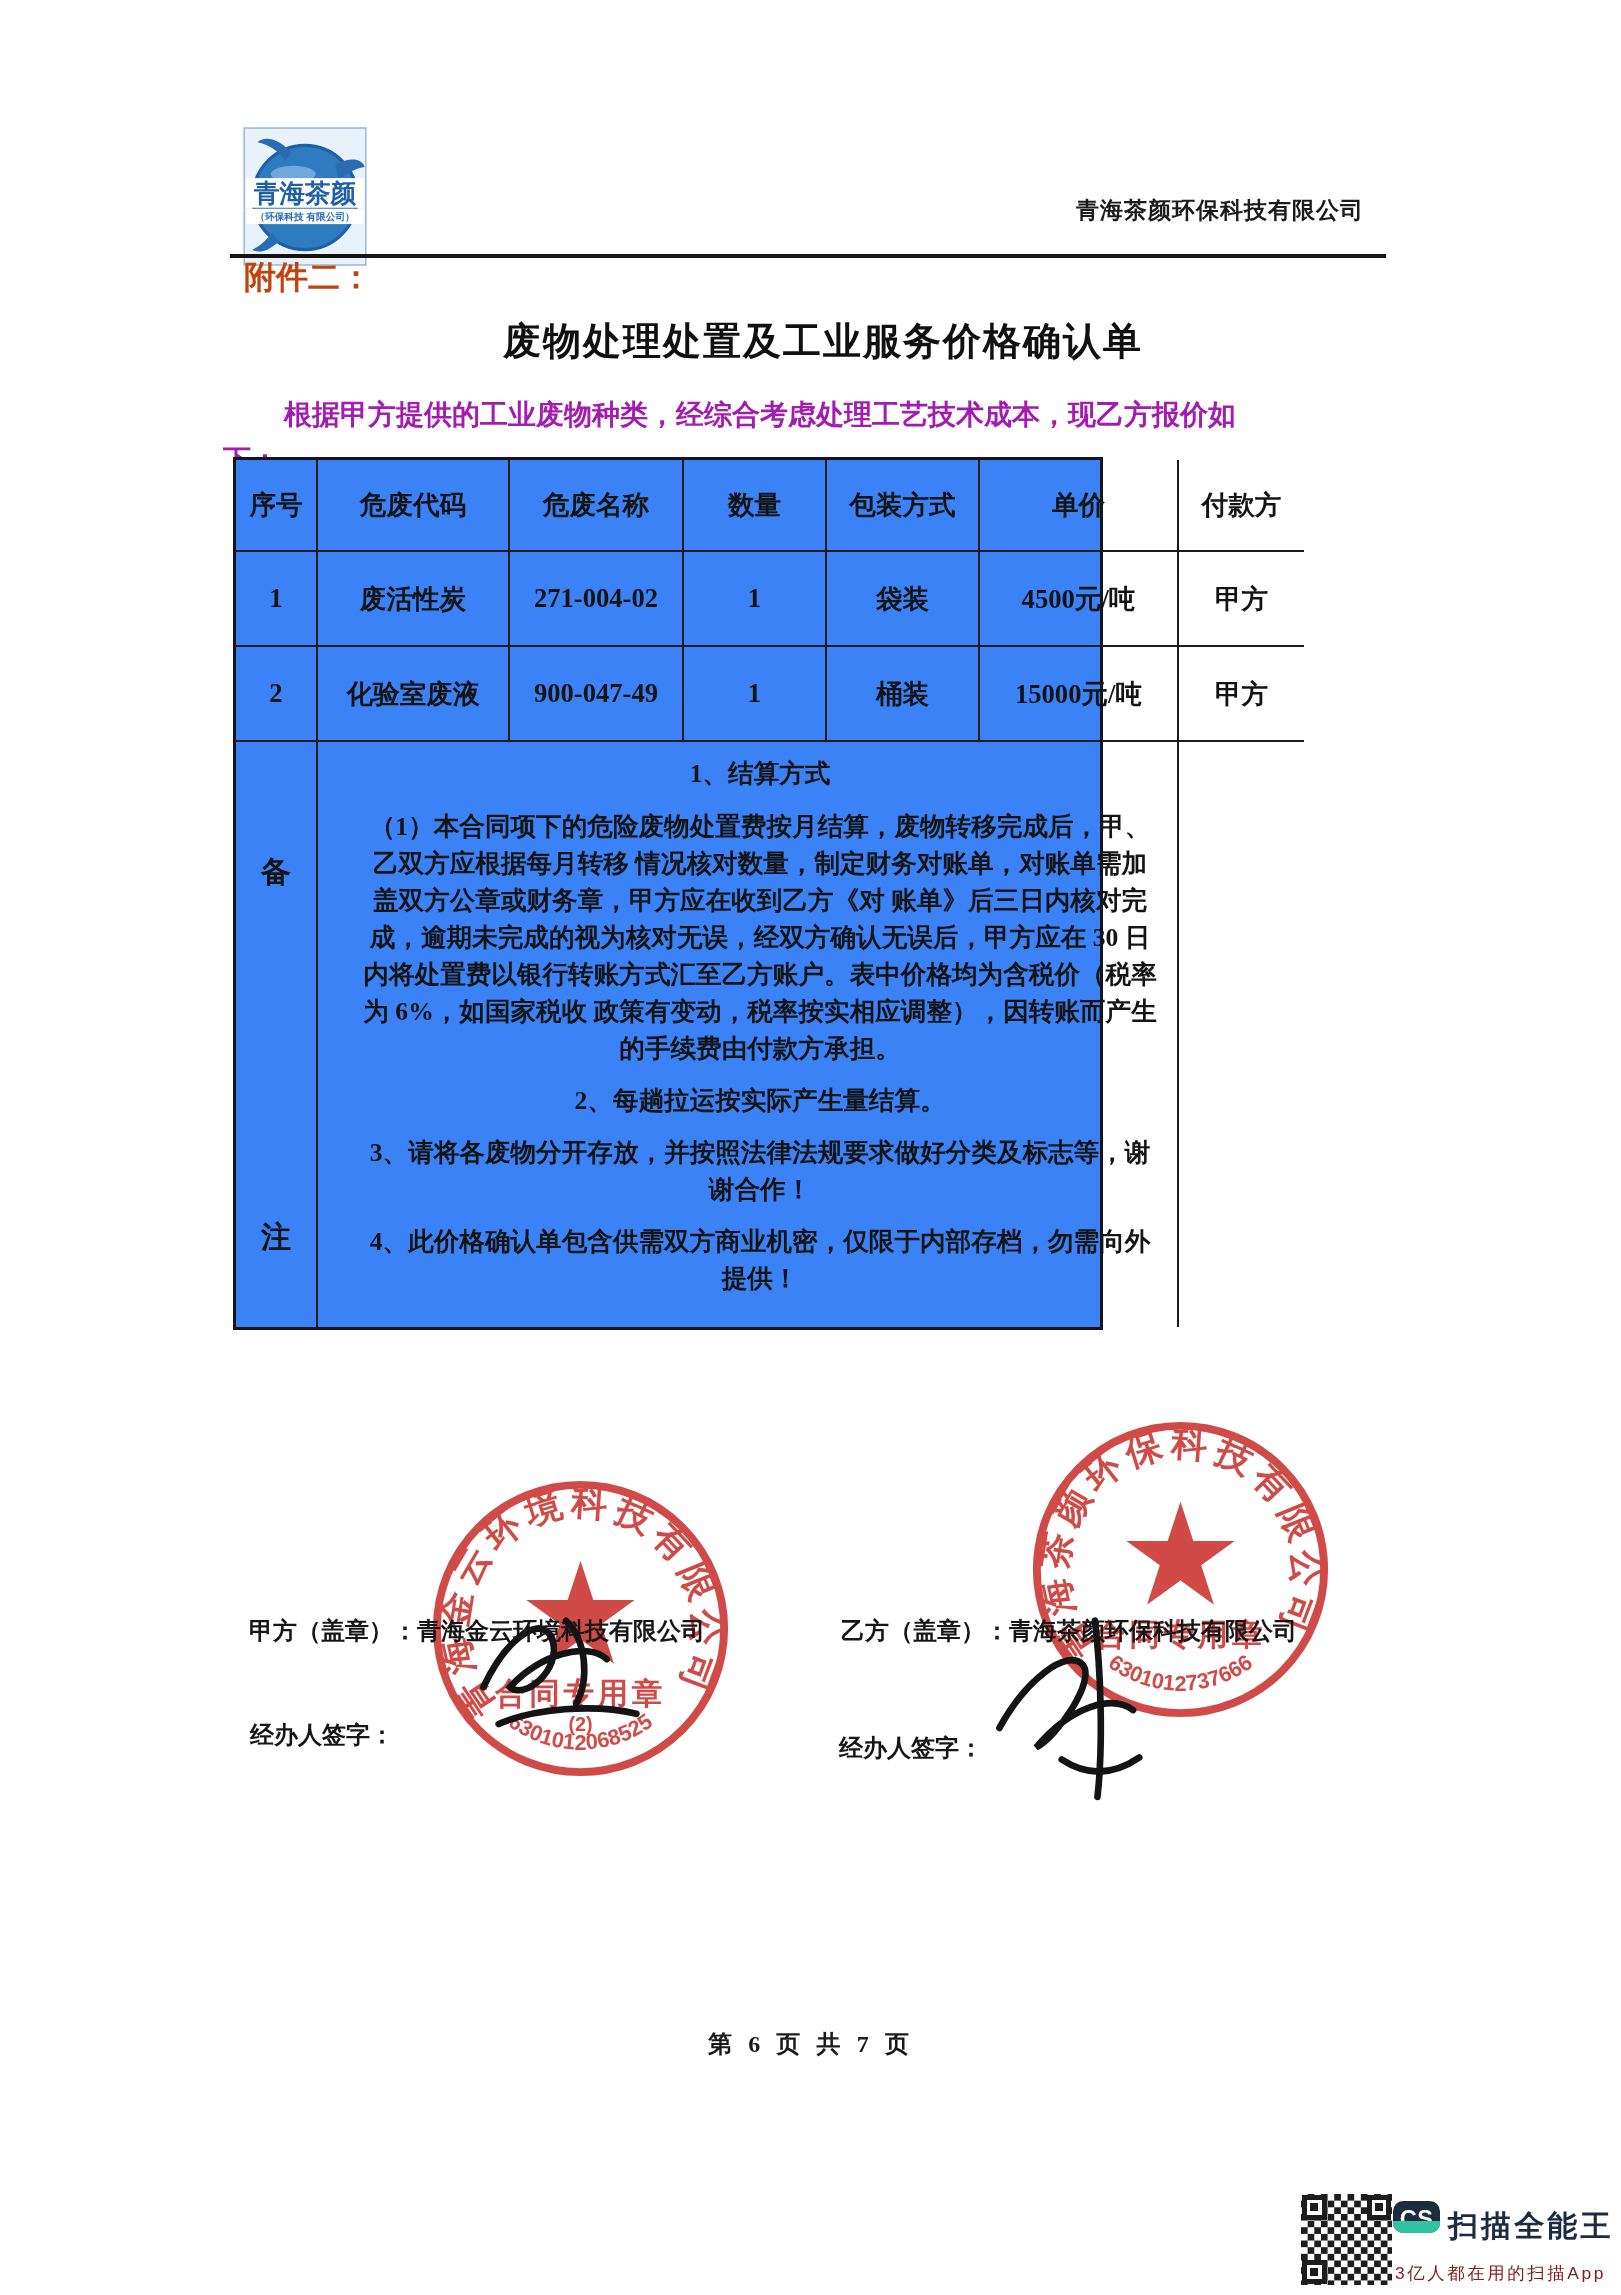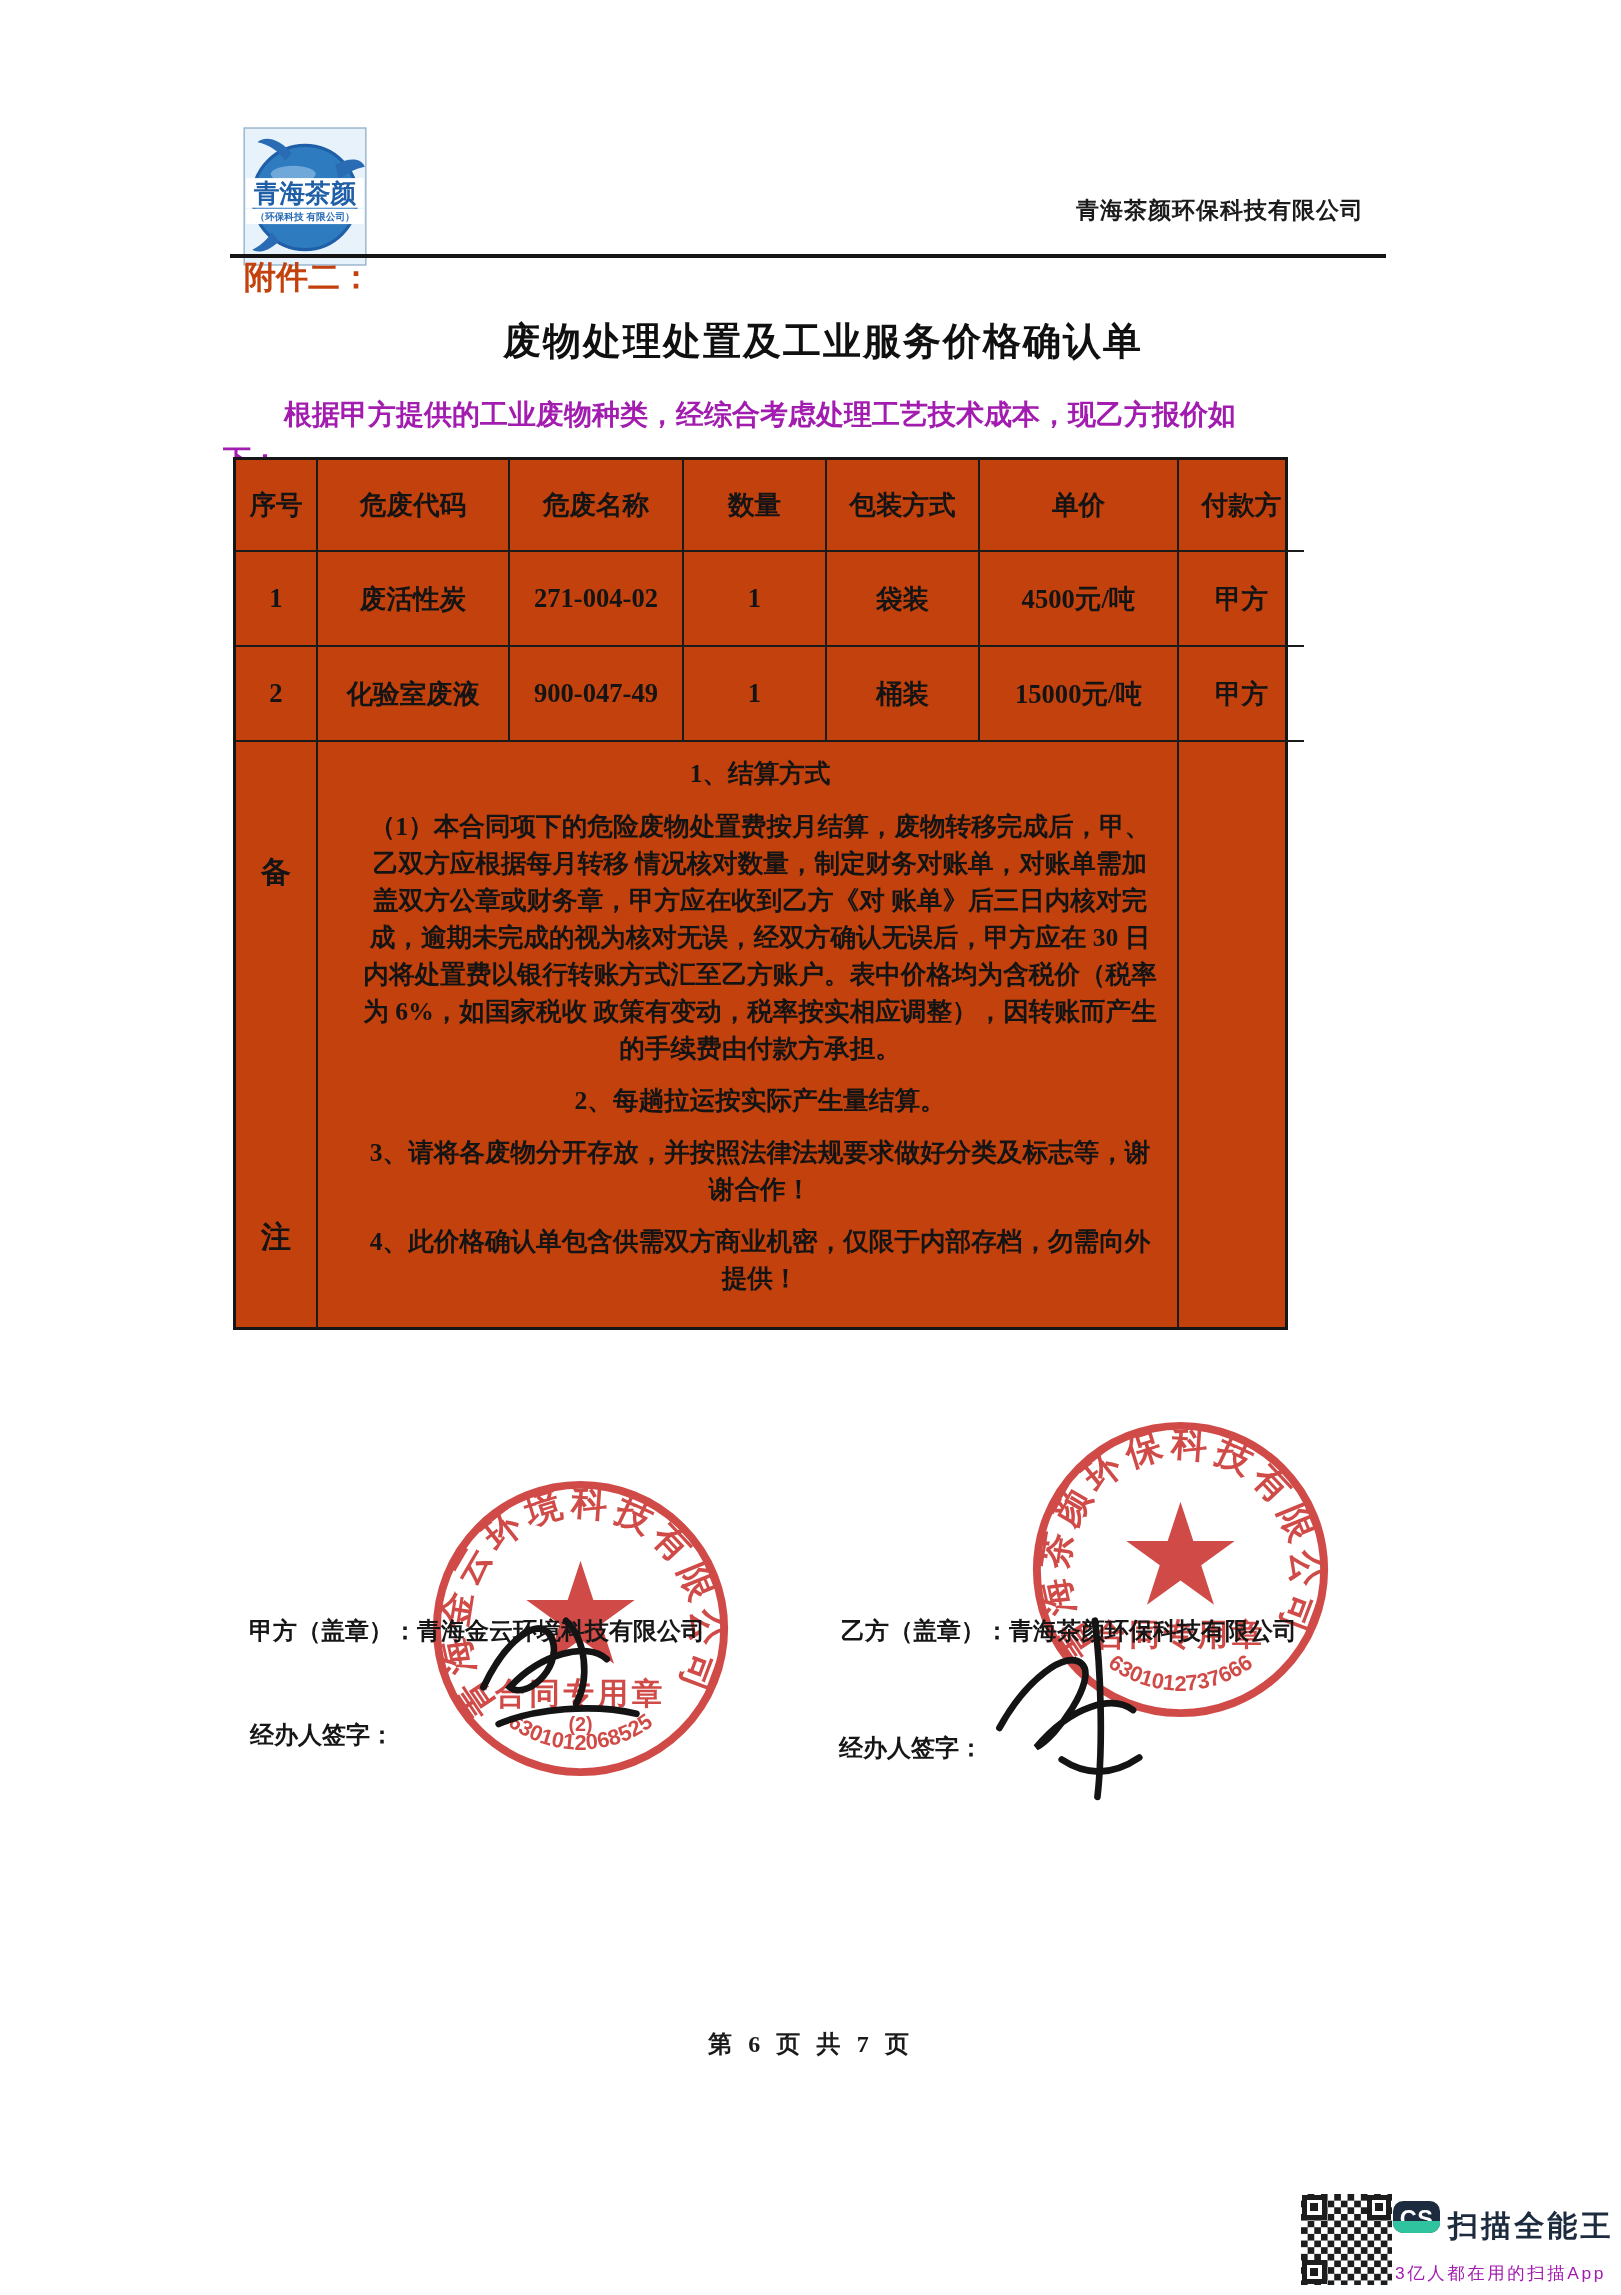--- a/index.html
+++ b/index.html
@@ -12,24 +12,24 @@
   .header-company { position:absolute; top:195px; right:258px; font-size:23px; font-weight:700; letter-spacing:1px; color:#1b1b1b; }
   .header-rule { position:absolute; left:230px; top:254px; width:1156px; height:3.6px; background:#141414; }
   .attachment { position:absolute; left:244px; top:256px; font-size:32px; font-weight:800; color:#c2410c; }
 
   .title { position:absolute; left:0; top:316px; width:1622px; text-align:center; font-size:38px; font-weight:800; letter-spacing:2px; color:#101010;margin-left:12px; }
 
   .intro { position:absolute; left:223px; top:392px; width:1145px; font-size:28px; font-weight:600; line-height:45px; color:#a21caf; }
   .intro .ind { padding-left:61px; }
 
   
-  .table { position:absolute; left:233px; top:457px; width:1055px; display:grid;
+  .table { position:absolute; left:233px; top:457px; width:870px; display:grid;
            grid-template-columns:82px 192px 174px 143px 153px 199px 125px;
            grid-template-rows:92px 95px 95px 585px;
-           border:3.1px solid #161616; background:#c2410c; }
+           border:3.1px solid #161616; background:#3b82f6; }
   .cell { border-right:2.6px solid #1b1b1b; border-bottom:2.6px solid #1b1b1b;
           display:flex; align-items:center; justify-content:center;
           font-size:26.6px; font-weight:600; color:#141414; }
   .cell.lc { border-right:none; }
   .cell.lr { border-bottom:none; }
   .head { font-weight:700; }
   .remarks-label { flex-direction:column; justify-content:space-between; padding:110px 0 69px; font-size:30px; font-weight:700; }
   .remarks-body { display:block; padding:13.3px 18.4px 0 23.5px; font-size:25.6px; line-height:37px; font-weight:700; overflow:hidden; text-align:center;margin-left:20px; }
   .remarks-body p + p { margin-top:15.3px; }
 
@@ -62,21 +62,21 @@
         background:repeating-conic-gradient(#1d1d1d 0% 25%, #ffffff 0% 50%);
         background-size:13.3px 13.3px; }
   .qr .finder { position:absolute; width:24.5px; height:24.5px; border:5.1px solid #1d1d1d; background:#fff; }
   .qr .finder::after { content:""; position:absolute; inset:3.1px; background:#1d1d1d; }
   .qr .f-tl { left:1px; top:1px; }  .qr .f-tr { right:1px; top:1px; }  .qr .f-bl { left:1px; bottom:1px; }
   .cs-icon { position:absolute; left:92px; top:6.6px; width:47px; height:32px; border-radius:10.2px;
              background:#1d2b3f; overflow:hidden; display:flex; align-items:flex-start; justify-content:center; }
   .cs-icon span { color:#fff; font-weight:800; font-size:23.5px; line-height:36px; letter-spacing:0.5px; }
   .cs-icon::after { content:""; position:absolute; left:0; bottom:0; width:100%; height:11.2px; background:#2fc3a0; }
   .cs-name { position:absolute; left:147px; top:12.3px; font-size:30px; font-weight:800; color:#1d2b3f; letter-spacing:3.1px; white-space:nowrap; }
-  .cs-tagline { position:absolute; left:94px; top:67px; font-size:17.4px; color:#a21caf; letter-spacing:2.6px; white-space:nowrap; }
+  .cs-tagline { position:absolute; left:94px; top:67px; font-size:17.4px; color:#7f1d1d; letter-spacing:2.6px; white-space:nowrap; }
 
   
   .logo-band-main { font-size:50px; font-weight:800; fill:#1e5fa8; text-anchor:middle; font-family:"Liberation Sans",sans-serif; }
   .logo-band-sub  { font-size:19px; font-weight:700; fill:#2a6cb4; text-anchor:middle; font-family:"Liberation Sans",sans-serif; }
 </style>
 </head>
 <body>
 
 <div class="page">
 

